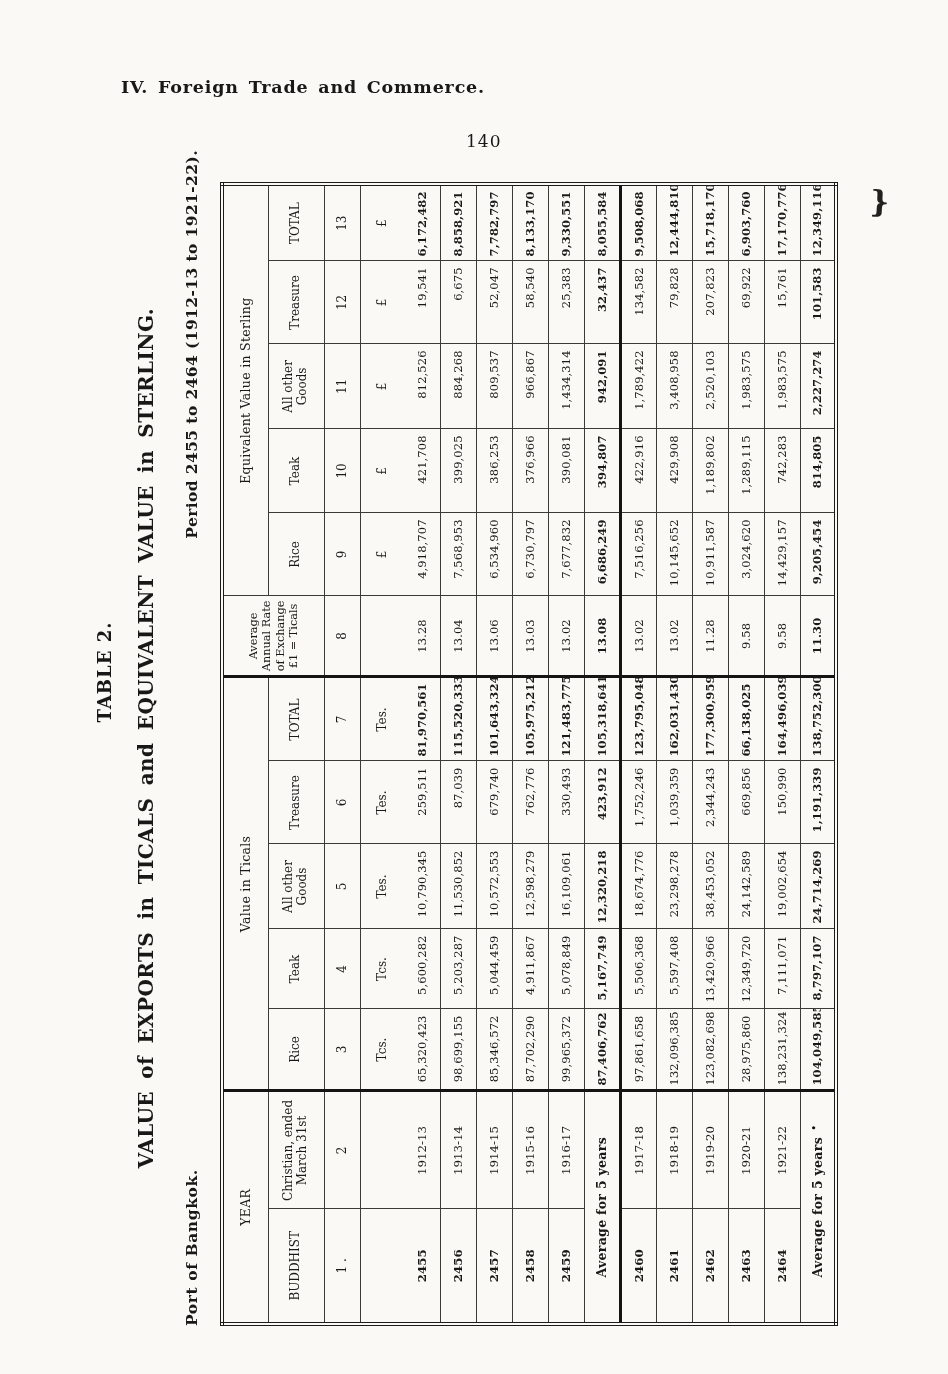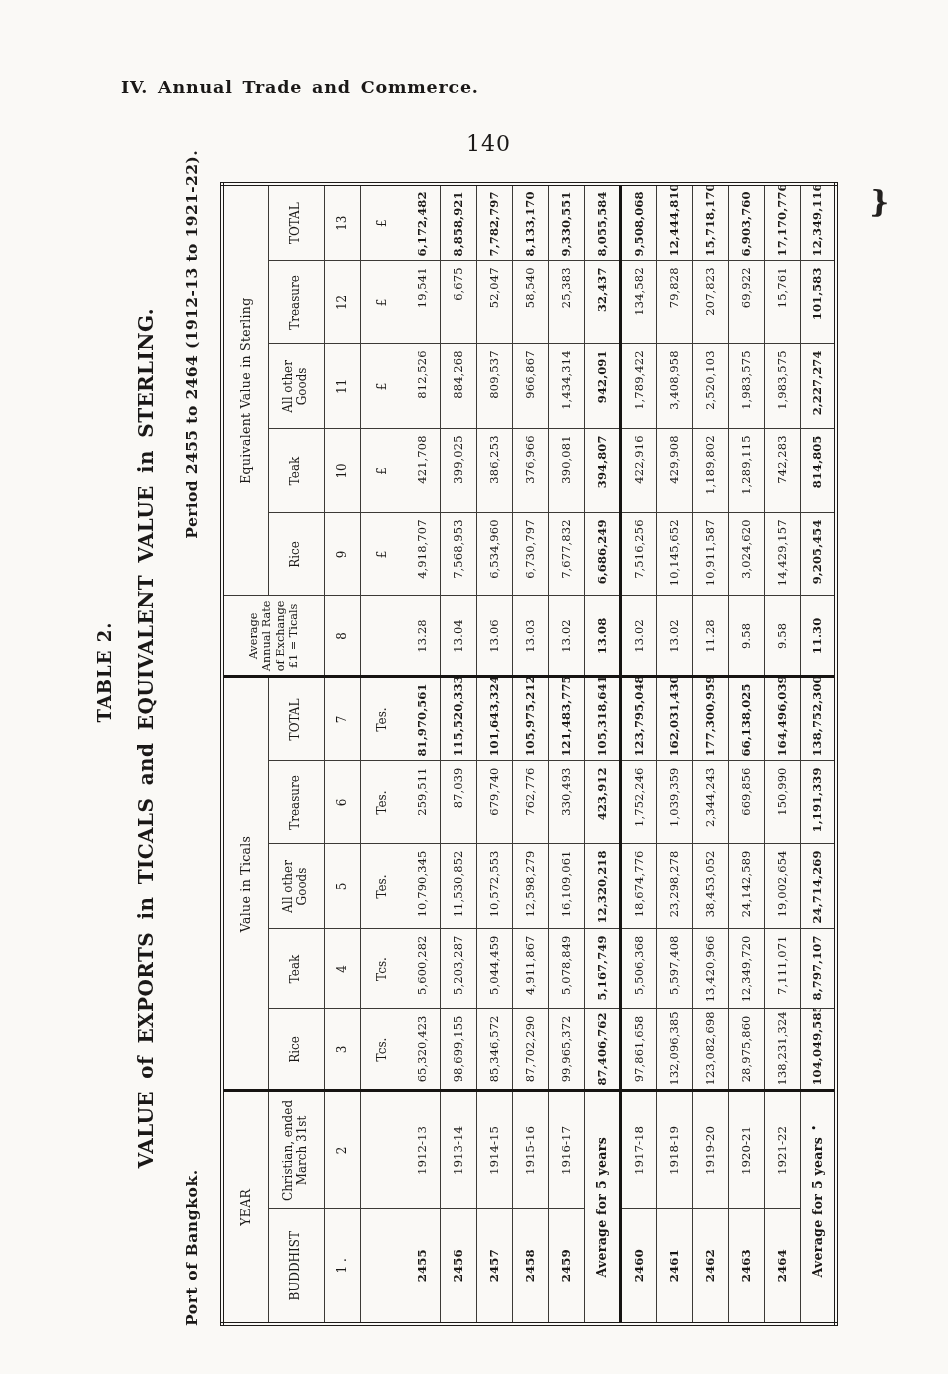--- a/index.html
+++ b/index.html
@@ -4,21 +4,21 @@
 <style>
   html,body{margin:0;padding:0;}
   body{
     width:948px;height:1374px;position:relative;overflow:hidden;
     background:#faf9f6;
     font-family:"DejaVu Serif","Liberation Serif",serif;
     color:#1a1817;
   }
   .heading{position:absolute;left:121px;top:77px;font-size:17.5px;font-weight:bold;
     letter-spacing:.8px;word-spacing:3px;}
-  .pagenum{position:absolute;left:466px;top:131px;font-size:22px;letter-spacing:1px;}
+  .pagenum{position:absolute;left:466px;top:131px;font-size:17px;letter-spacing:1px;}
   .artifact-brace{position:absolute;left:870px;top:184px;font-size:30px;font-weight:bold;
     transform:rotate(3deg);color:#23211f;}
   
   .sheet{
     position:absolute;left:-105px;top:343px;width:1180px;height:790px;
     transform:rotate(-90deg);
   }
   .table-label{position:absolute;left:0;top:4px;width:100%;text-align:center;
     font-size:18px;font-weight:bold;letter-spacing:1px;transform:translateX(66px);}
   .main-title{position:absolute;left:0;top:44px;width:100%;text-align:center;
@@ -48,21 +48,21 @@
   .t2 td.avg-lbl{font-size:12.5px;text-align:center;letter-spacing:.3px;}
   .t2 .b{font-weight:bold;}
   .t2 .hr2{border-right:3px solid #161412;}
   .t2 tr.first td{border-top-width:0;}
   .t2 tr.avg1 td{border-bottom:3px solid #161412;}
   .sheet .artifact-dot{position:absolute;left:197px;top:718px;font-size:11px;color:#111;}
 </style>
 </head>
 <body>
 
-<div class="heading">IV. Annual Trade and Commerce.</div>
+<div class="heading">IV. Foreign Trade and Commerce.</div>
 <div class="pagenum">140</div>
 <div class="artifact-brace">}</div>
 
 <div class="sheet">
   <div class="table-label">TABLE 2.</div>
   <div class="main-title">VALUE of EXPORTS in TICALS and EQUIVALENT VALUE in STERLING.</div>
   <div class="caption-row">
     <span class="caption-left">Port of Bangkok.</span>
     <span class="caption-right">Period 2455 to 2464 (1912-13 to 1921-22).</span>
   </div>

